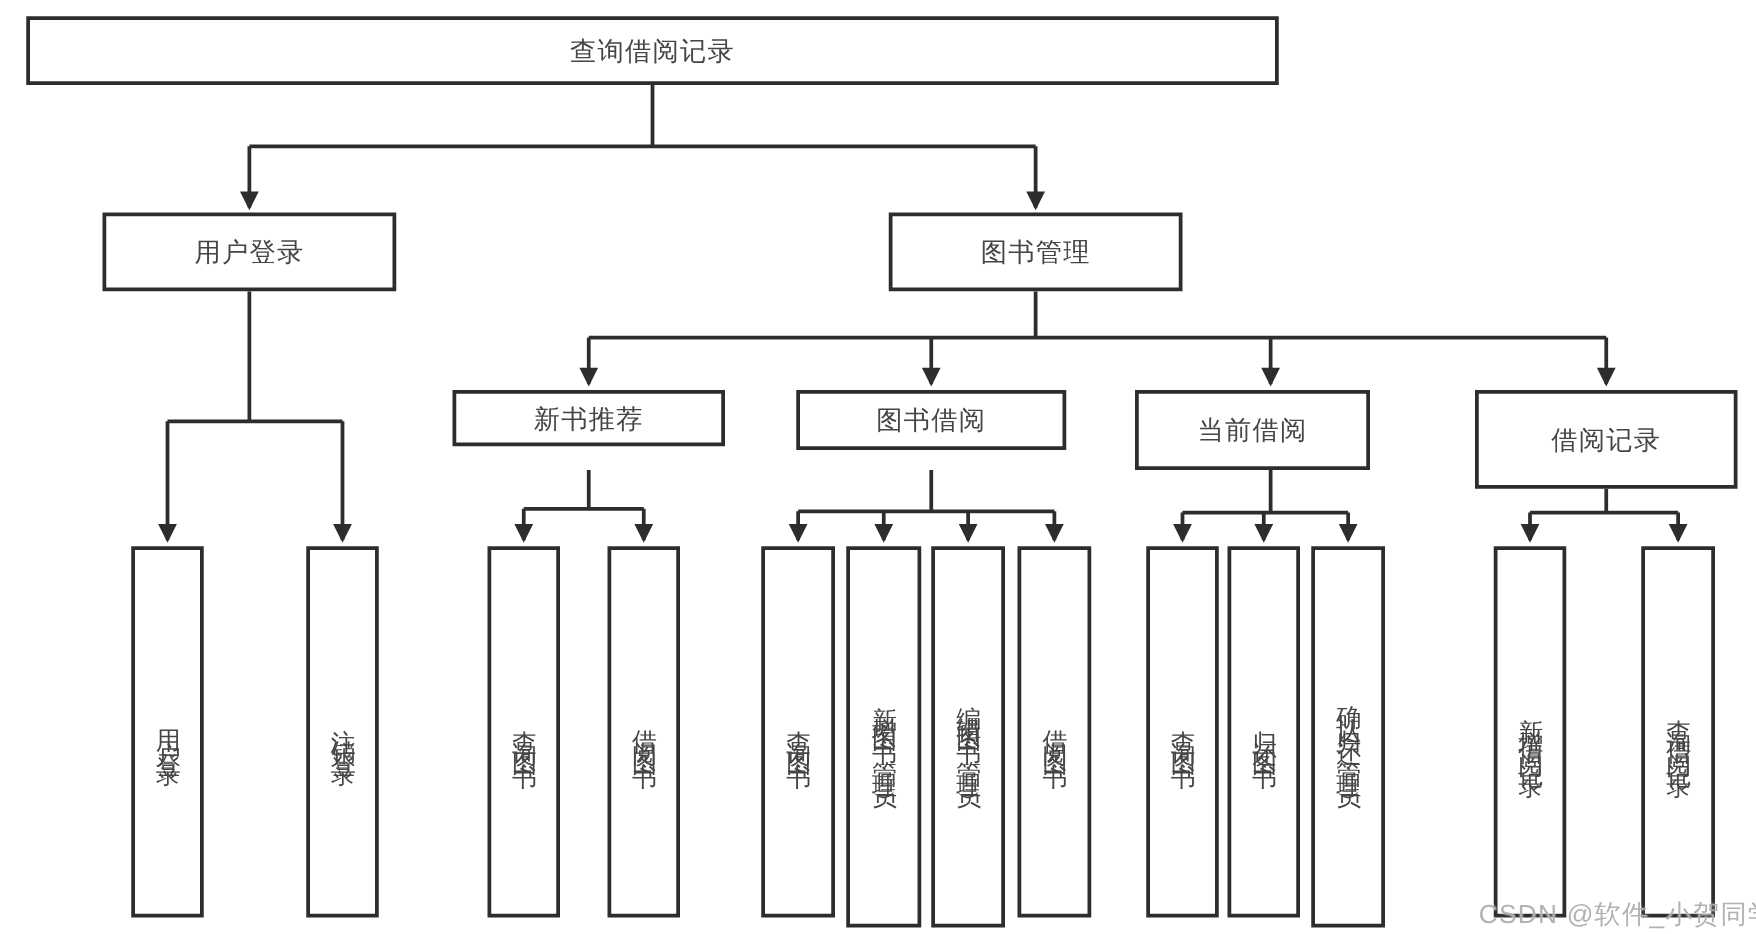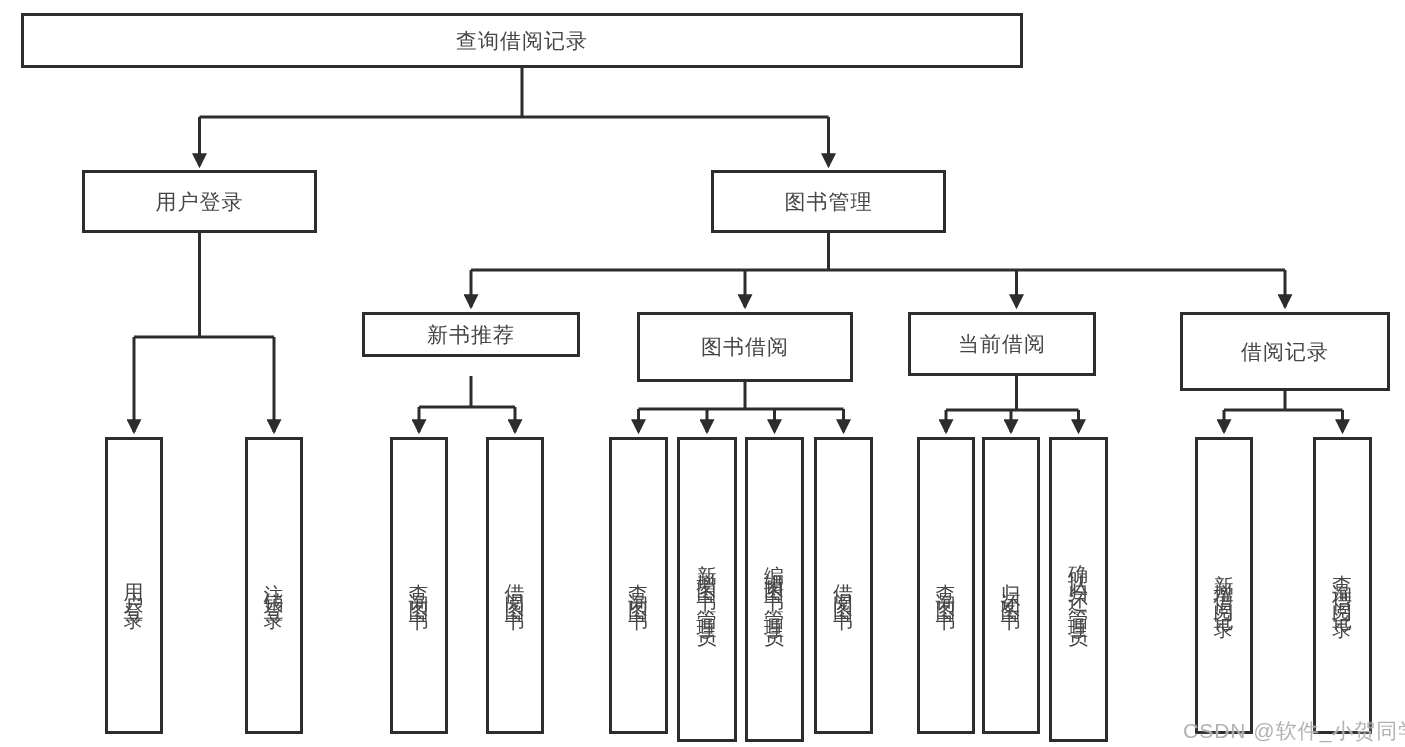--- a/index.html
+++ b/index.html
@@ -103,21 +103,21 @@
       <line x1="1342.5" y1="410" x2="1342.5" y2="432" marker-end="url(#arrow)"></line>
     </g>
   </svg>
 
   <div class="box h" style="left:21px; top:13px; width:1002px; height:55px;">查询借阅记录</div>
 
   <div class="box h" style="left:82px; top:170px; width:235px; height:63px;">用户登录</div>
   <div class="box h" style="left:711px; top:170px; width:235px; height:63px;text-align:center;">图书管理</div>
 
   <div class="box h" style="left:362px; top:312px; width:218px; height:45px;">新书推荐</div>
-  <div class="box h" style="left:637px; top:312px; width:216px; height:70px;text-align:center;">图书借阅</div>
+  <div class="box h" style="left:637px; top:312px; width:216px; height:48px;text-align:center;">图书借阅</div>
   <div class="box h" style="left:908px; top:312px; width:188px; height:64px;">当前借阅</div>
   <div class="box h" style="left:1180px; top:312px; width:210px; height:79px;">借阅记录</div>
 
   <div class="box v" style="left:105px; top:437px; width:58px; height:297px;">用户登录</div>
   <div class="box v" style="left:245px; top:437px; width:58px; height:297px;">注销登录</div>
 
   <div class="box v" style="left:390px; top:437px; width:58px; height:297px;">查询图书</div>
   <div class="box v" style="left:486px; top:437px; width:58px; height:297px;">借阅图书</div>
 
   <div class="box v" style="left:609px; top:437px; width:59px; height:297px;">查询图书</div>

